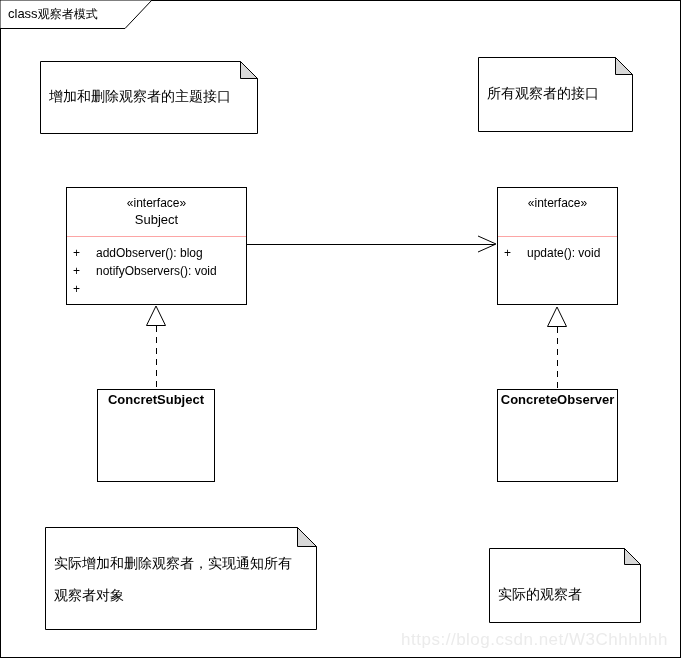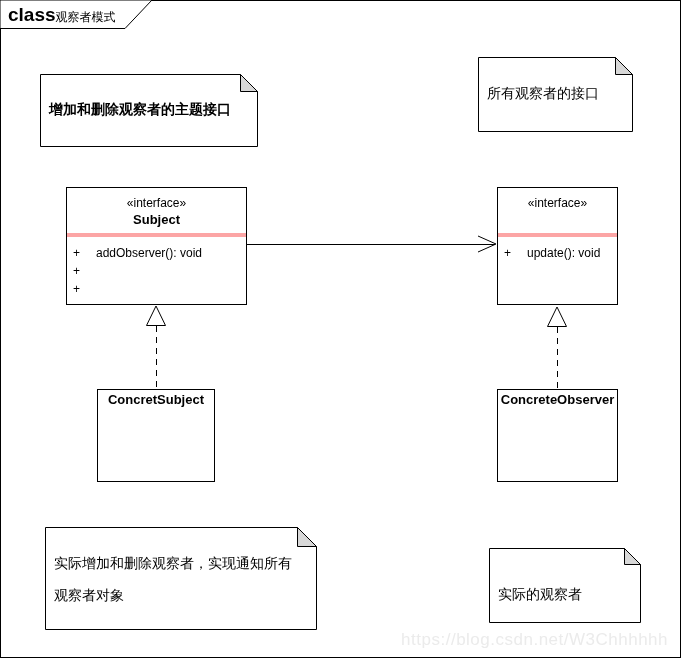--- a/index.html
+++ b/index.html
@@ -5,31 +5,31 @@
   html,body { margin:0; padding:0; background:#fff; }
   .canvas {
     position:relative; width:681px; height:658px; background:#ffffff;
     font-family:"Liberation Sans","DejaVu Sans",sans-serif; color:#000;
     overflow:hidden;
   }
   .frame-border { position:absolute; inset:0; border:1px solid #000; box-sizing:border-box; }
   .frame-tab { position:absolute; left:0; top:0; width:160px; height:30px; }
   .frame-tab svg { position:absolute; left:0; top:0; }
   .frame-tab-label { position:absolute; left:8px; top:4px; white-space:nowrap; }
-  .tab-keyword { font-weight:bold; font-size:19px; letter-spacing:0px; }
+  .tab-keyword { font-weight:normal; font-size:13px; letter-spacing:0px; }
   .tab-name { font-weight:normal; font-size:12px; }
 
   .note { position:absolute; }
   .note svg { position:absolute; left:0; top:0; }
   .note-text { position:absolute; font-size:14px; line-height:20px; }
 
   .uml-class { position:absolute; border:1px solid #000; background:#fff; box-sizing:border-box; }
-  .class-header { border-bottom:4px solid #fca5a5; text-align:center; height:49px; box-sizing:border-box; padding-top:8px; }
+  .class-header { border-bottom:1px solid #fca5a5; text-align:center; height:49px; box-sizing:border-box; padding-top:8px; }
   .stereotype { font-size:12px; line-height:14px; }
-  .class-name { font-size:13px; font-weight:bold; line-height:16px; margin-top:2px; }
+  .class-name { font-size:13px; font-weight:normal; line-height:16px; margin-top:2px; }
   .methods { padding:7px 2px 0 6px; font-size:12px; }
   .method-row { display:flex; line-height:18px; white-space:nowrap; }
   .method-vis { width:23px; flex:none; }
   .uml-class.name-only { text-align:center; font-size:13px; font-weight:bold; padding-top:2px; }
 
   .connectors { position:absolute; left:0; top:0; pointer-events:none; }
 
   .watermark {
     position:absolute; top:630px; right:13px; font-size:17px;
     color:#ebebeb; letter-spacing:0.5px; white-space:nowrap;
@@ -42,21 +42,21 @@
 
   <div class="frame-border"></div>
 
   <div class="frame-tab">
     <svg width="160" height="30">
       <polygon points="0,0 152,0 125,28.5 0,28.5" fill="#ffffff" stroke="#000000" stroke-width="1"></polygon>
     </svg>
     <div class="frame-tab-label"><span class="tab-keyword">class</span><span class="tab-name">观察者模式</span></div>
   </div>
 
-  <div class="note" style="left:40px; top:74px; width:219px; height:74px;font-weight:bold;">
+  <div class="note" style="left:40px; top:61px; width:219px; height:74px;">
     <svg width="219" height="74">
       <polygon points="0.5,0.5 200.5,0.5 217.5,17.5 217.5,72.5 0.5,72.5" fill="#ffffff" stroke="#000000"></polygon>
       <polygon points="200.5,0.5 217.5,17.5 200.5,17.5" fill="#d8d8d8" stroke="#000000"></polygon>
     </svg>
     <div class="note-text" style="left:9px; top:25px; width:200px;">增加和删除观察者的主题接口</div>
   </div>
 
   <div class="note" style="left:478px; top:57px; width:156px; height:76px;">
     <svg width="156" height="76">
       <polygon points="0.5,0.5 137.5,0.5 154.5,17.5 154.5,74.5 0.5,74.5" fill="#ffffff" stroke="#000000"></polygon>
@@ -66,24 +66,25 @@
   </div>
 
   <div class="uml-class" style="left:66px; top:187px; width:181px; height:118px;">
     <div class="class-header">
       <div class="stereotype">«interface»</div>
       <div class="class-name">Subject</div>
     </div>
     <div class="methods">
       <div class="method-row">
         <span class="method-vis">+</span>
-        <span>addObserver(): void</span>
+        <span>addObserver(): blog</span>
       </div>
       <div class="method-row">
         <span class="method-vis">+</span>
+        <span>notifyObservers(): void</span>
       </div>
       <div class="method-row">
         <span class="method-vis">+</span>
       </div>
     </div>
   </div>
 
   <div class="uml-class" style="left:497px; top:187px; width:121px; height:118px;">
     <div class="class-header">
       <div class="stereotype">«interface»</div>

